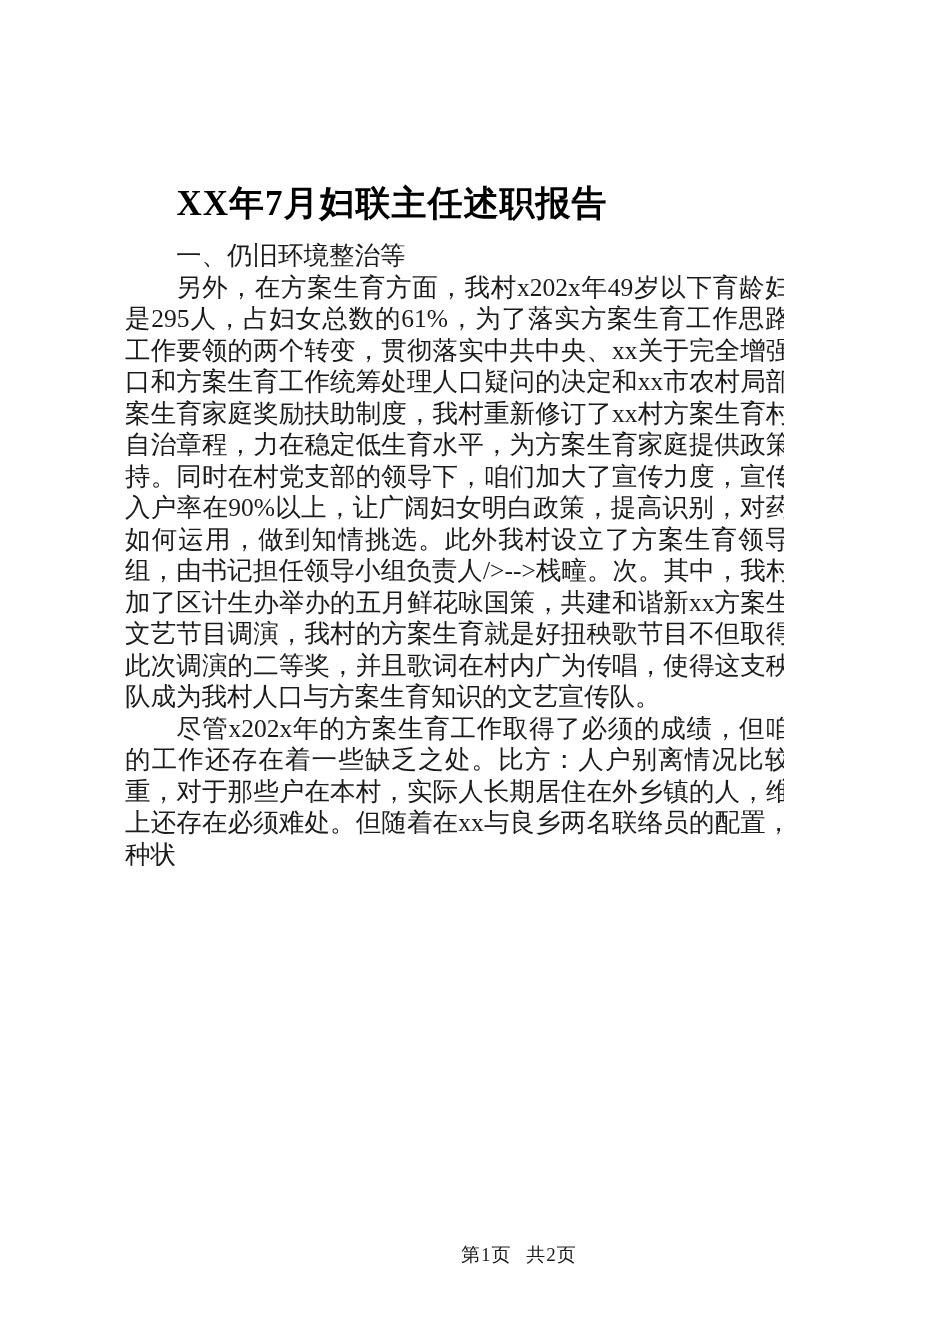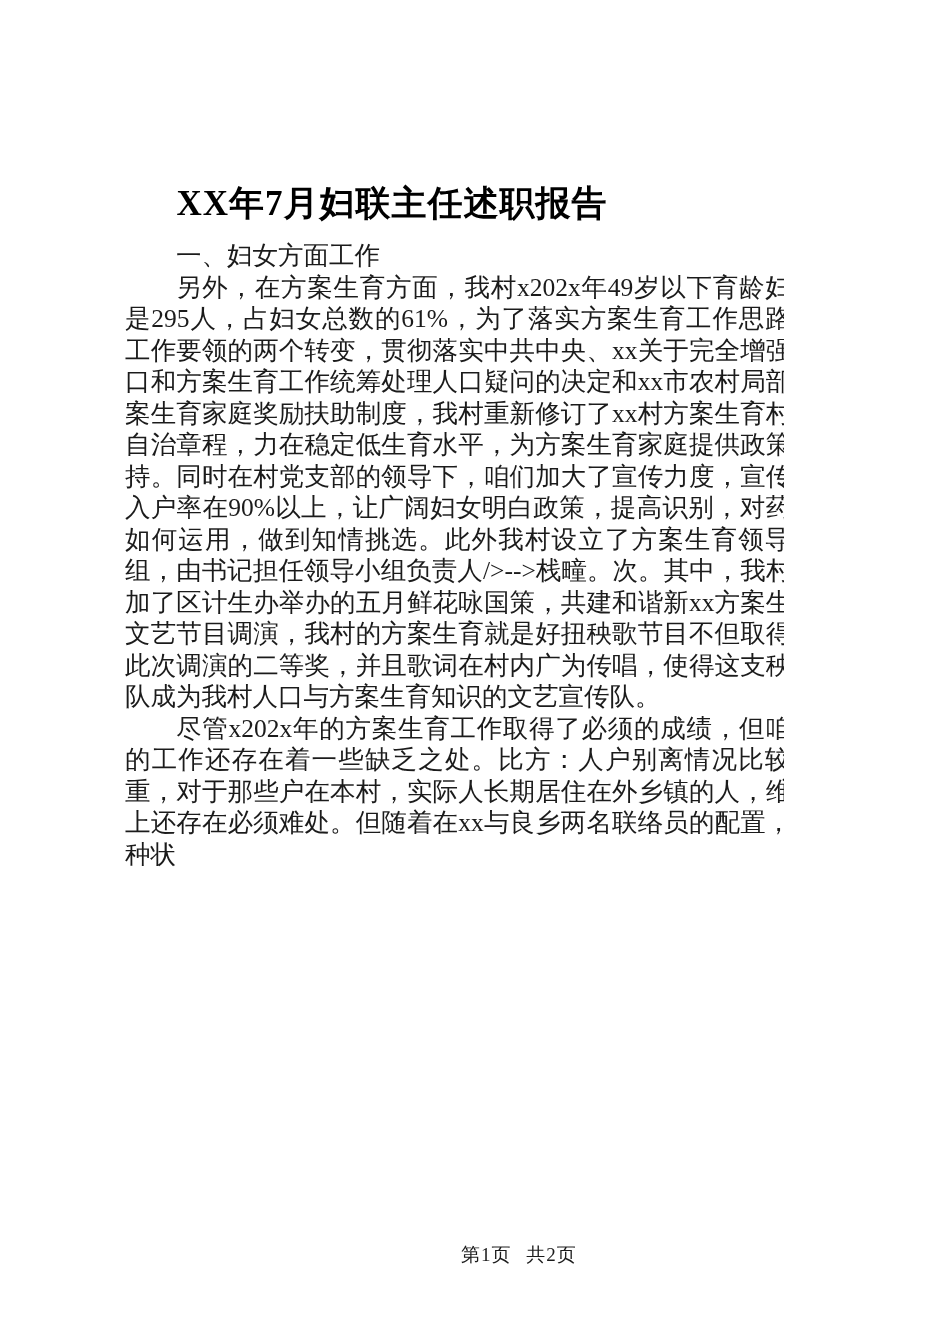--- a/index.html
+++ b/index.html
@@ -60,21 +60,21 @@
   }
 </style>
 </head>
 <body>
 
 <div class="doc-page">
 
   <h1 class="doc-title">XX年7月妇联主任述职报告</h1>
 
   <div class="doc-body">
-    <p>一、妇女方面工作</p>
+    <p>一、仍旧环境整治等</p>
     <p>另外，在方案生育方面，我村x202x年49岁以下育龄妇女是295人，占妇女总数的61%，为了落实方案生育工作思路和工作要领的两个转变，贯彻落实中共中央、xx关于完全增强人口和方案生育工作统筹处理人口疑问的决定和xx市农村局部方案生育家庭奖励扶助制度，我村重新修订了xx村方案生育村民自治章程，力在稳定低生育水平，为方案生育家庭提供政策扶持。同时在村党支部的领导下，咱们加大了宣传力度，宣传品入户率在90%以上，让广阔妇女明白政策，提高识别，对药具如何运用，做到知情挑选。此外我村设立了方案生育领导小组，由书记担任领导小组负责人/&gt;--&gt;栈疃。次。其中，我村参加了区计生办举办的五月鲜花咏国策，共建和谐新xx方案生育文艺节目调演，我村的方案生育就是好扭秧歌节目不但取得了此次调演的二等奖，并且歌词在村内广为传唱，使得这支秧歌队成为我村人口与方案生育知识的文艺宣传队。</p>
     <p>尽管x202x年的方案生育工作取得了必须的成绩，但咱们的工作还存在着一些缺乏之处。比方：人户别离情况比较严重，对于那些户在本村，实际人长期居住在外乡镇的人，维护上还存在必须难处。但随着在xx与良乡两名联络员的配置，这种状</p>
   </div>
 
   <div class="doc-footer">
     <span class="page-number">第1页</span>
     <span class="page-count">共2页</span>
   </div>
 
 </div>

